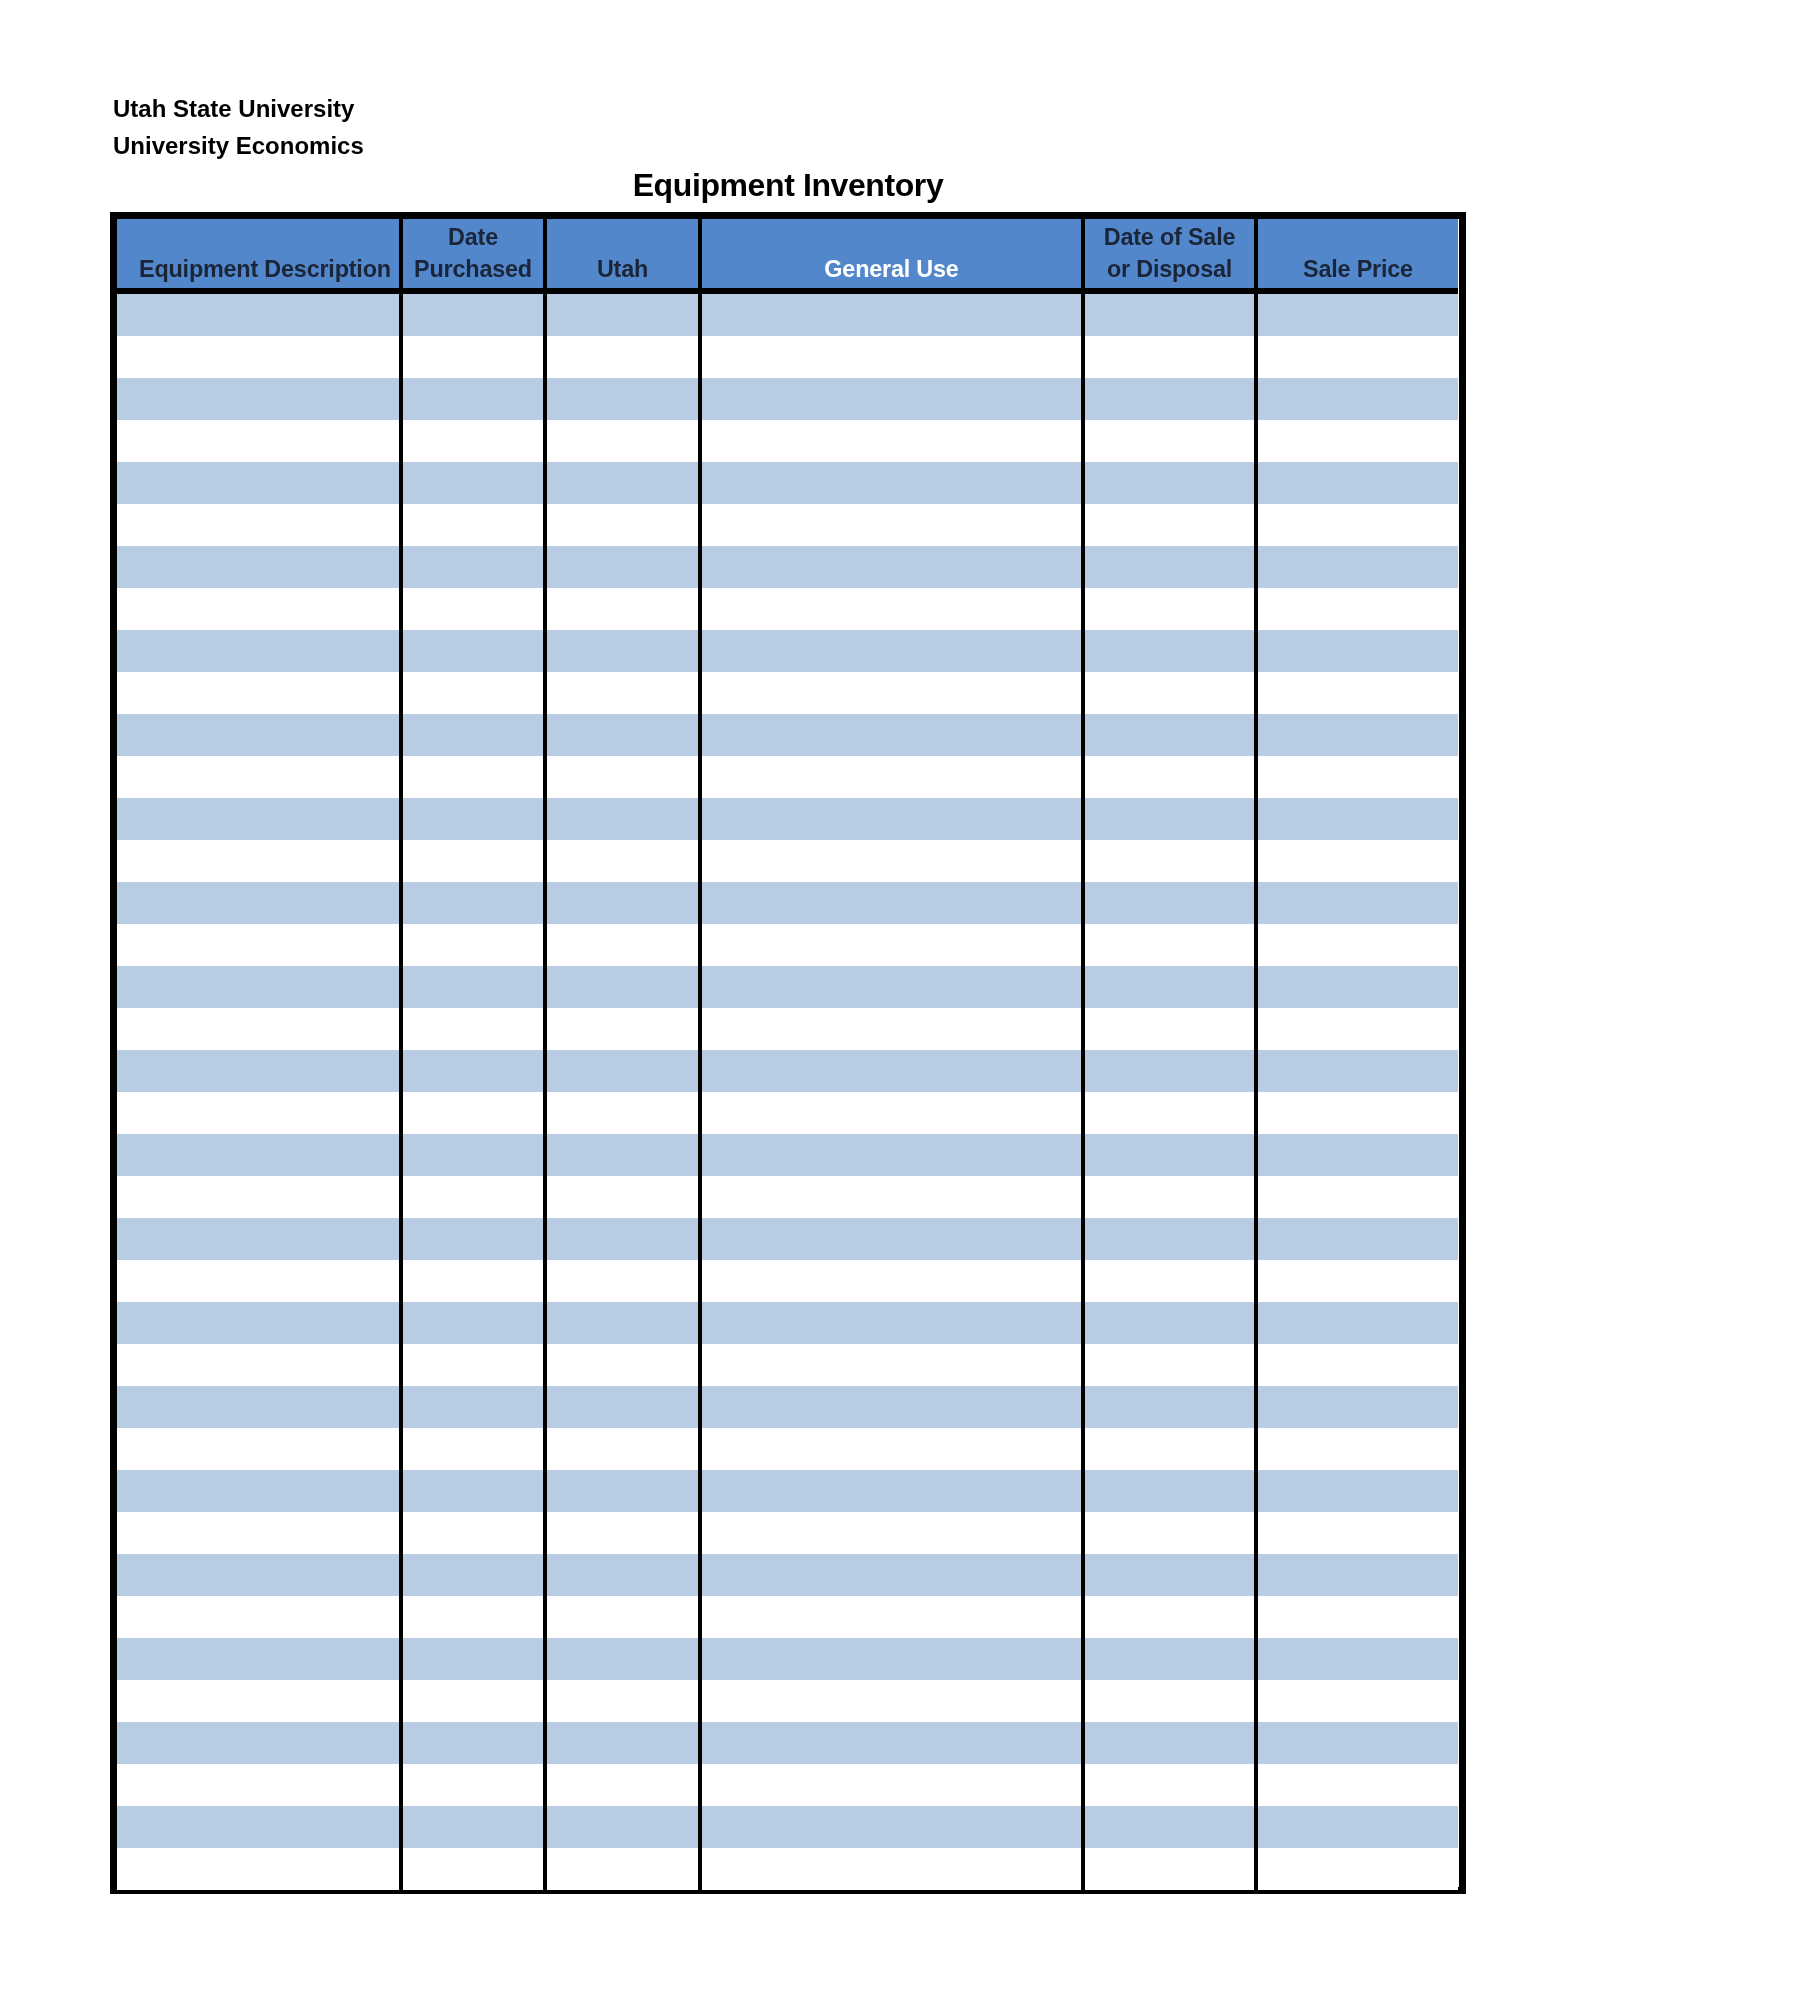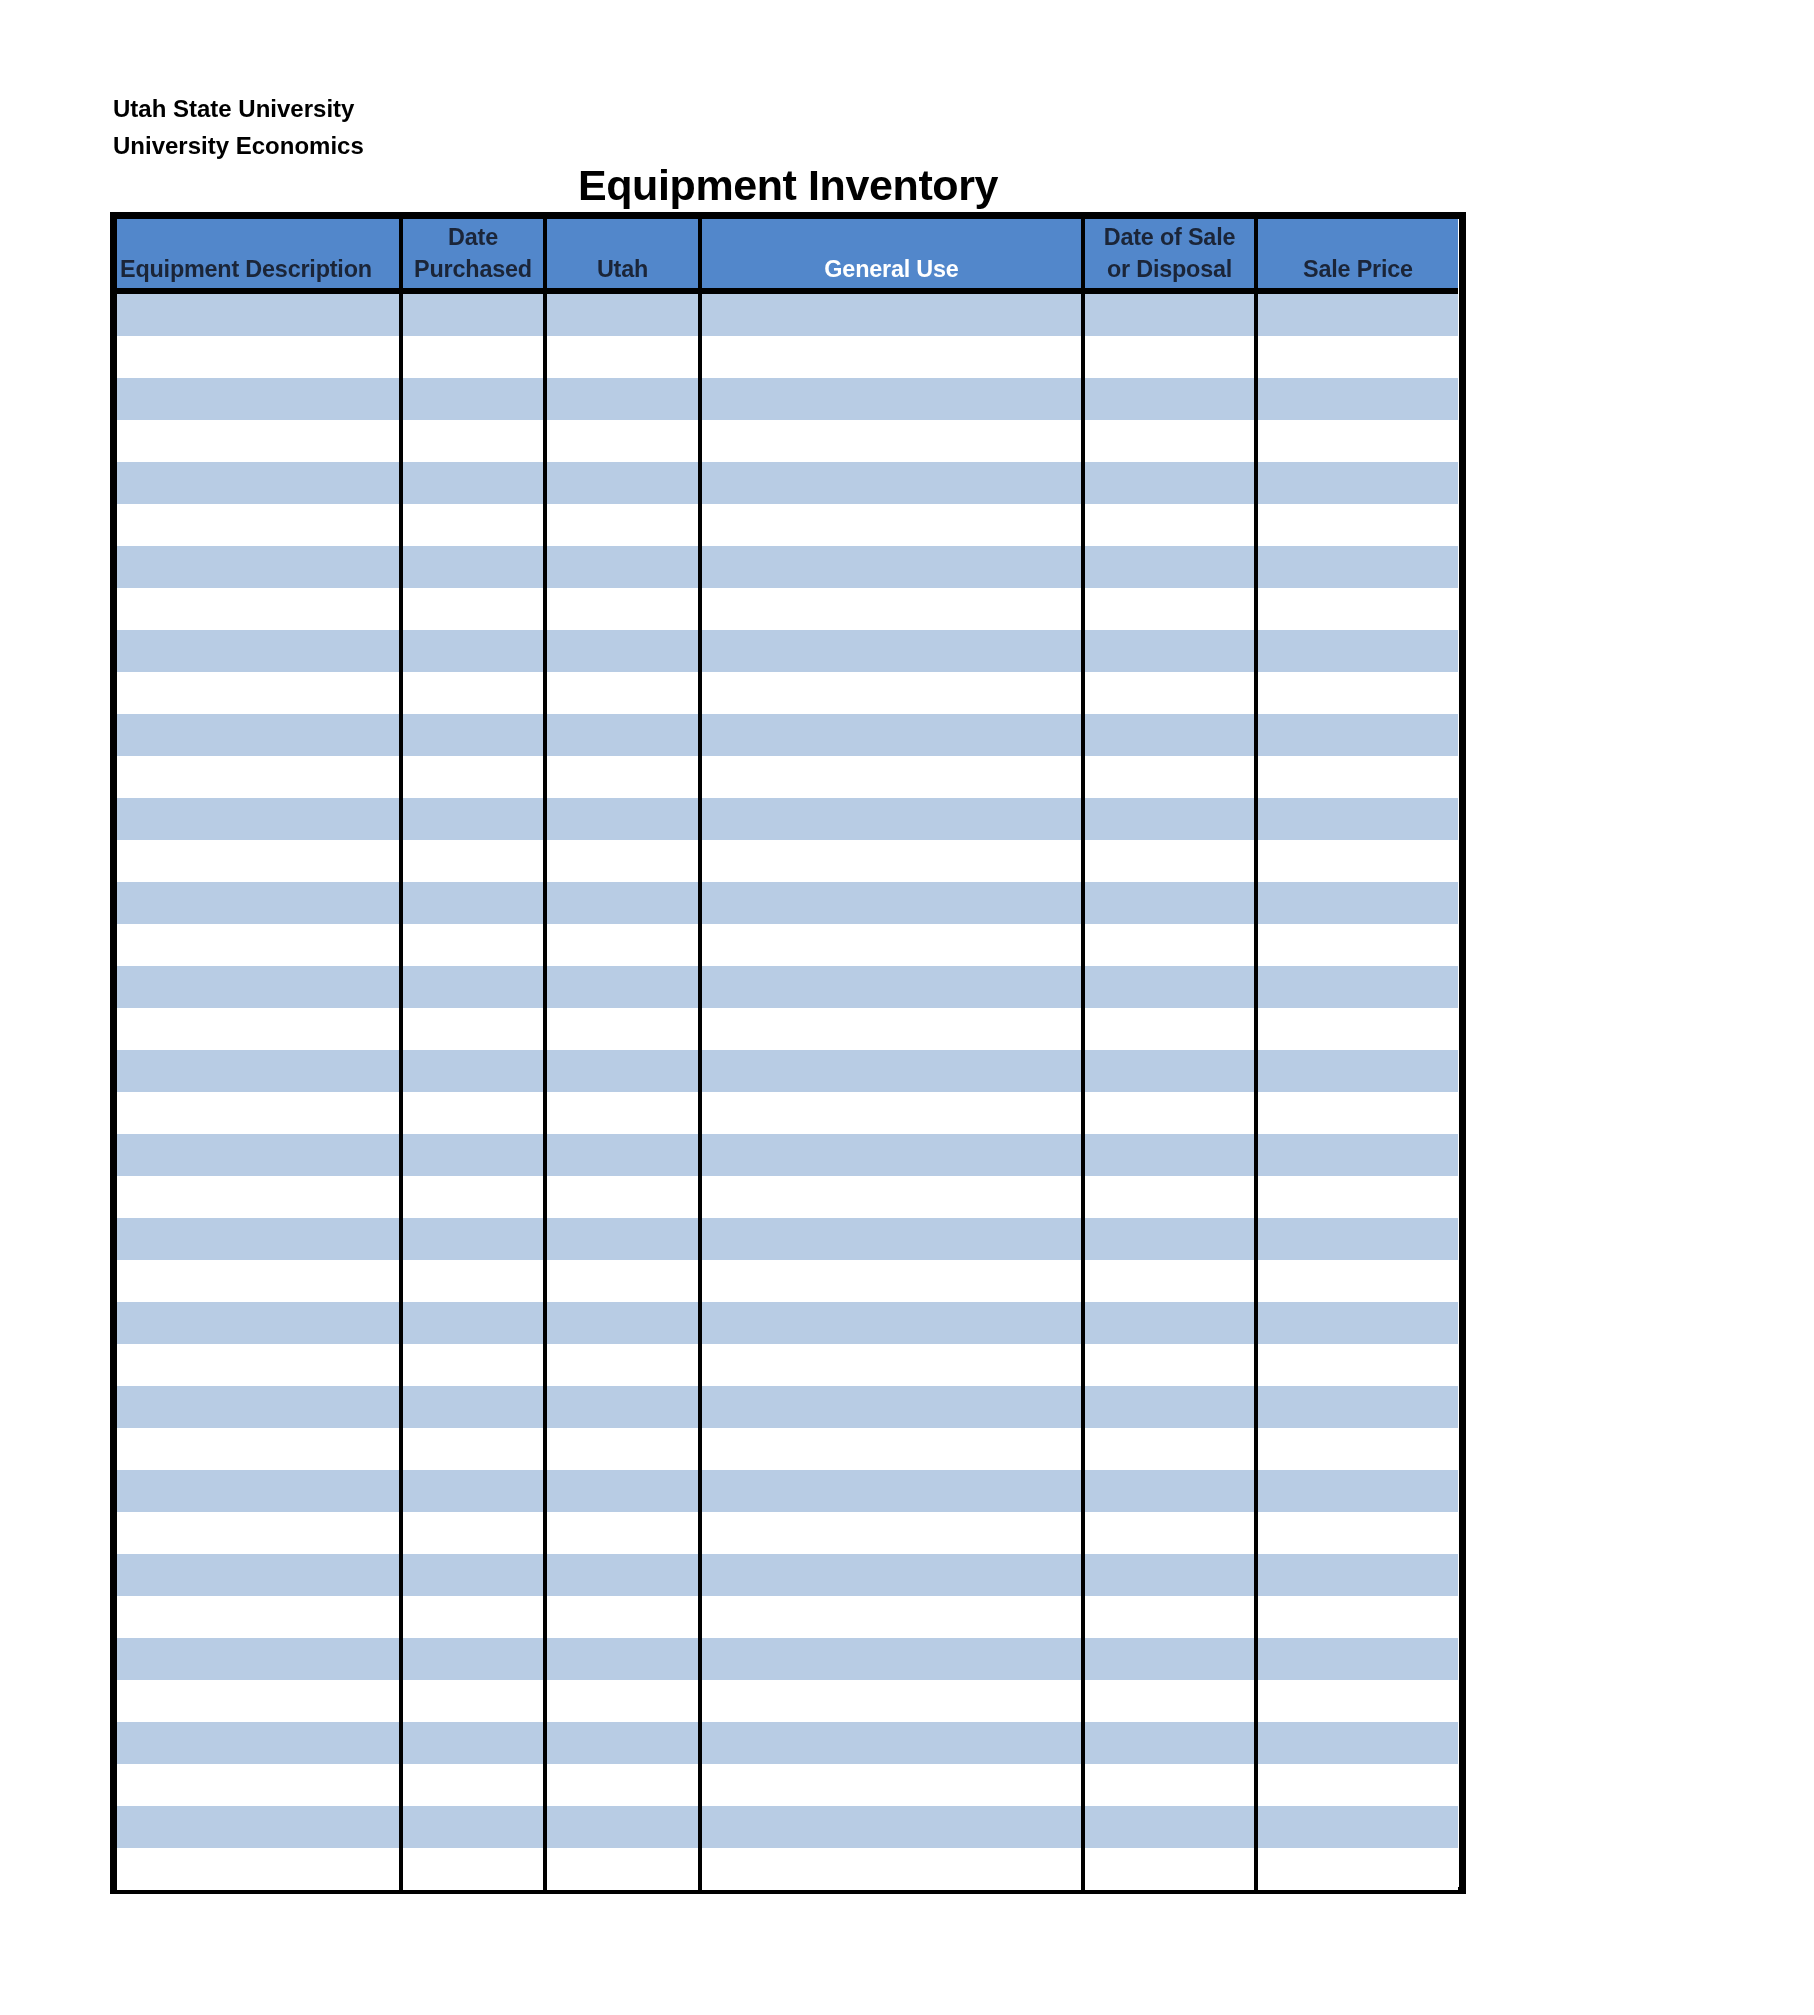--- a/index.html
+++ b/index.html
@@ -24,21 +24,21 @@
     line-height: 37px;
     white-space: nowrap;
   }
 
   .title {
     position: absolute;
     left: 110px;
     top: 164px;
     width: 1356px;
     text-align: center;
-    font-size: 43px;
+    font-size: 32px;
     font-weight: bold;
     color: #000000;
     line-height: 42px;
     letter-spacing: -0.4px;
   }
 
   .inv-table {
     position: absolute;
     left: 110px;
     top: 212px;
@@ -65,21 +65,21 @@
     font-weight: bold;
     line-height: 32px;
     padding-bottom: 3.2px;
     white-space: pre-line;
     letter-spacing: -0.2px;
   }
   .th:last-child { border-right: none; }
   .th.align-left {
     justify-content: flex-start;
     text-align: left;
-    padding-left: 3px;
+    padding-left: 22px;
   }
 
   .bcol {
     border-right: 4.8px solid #000000;
   }
   .bcol:last-child { border-right: none; }
 
   .bcell {
     height: 42px;
   }

